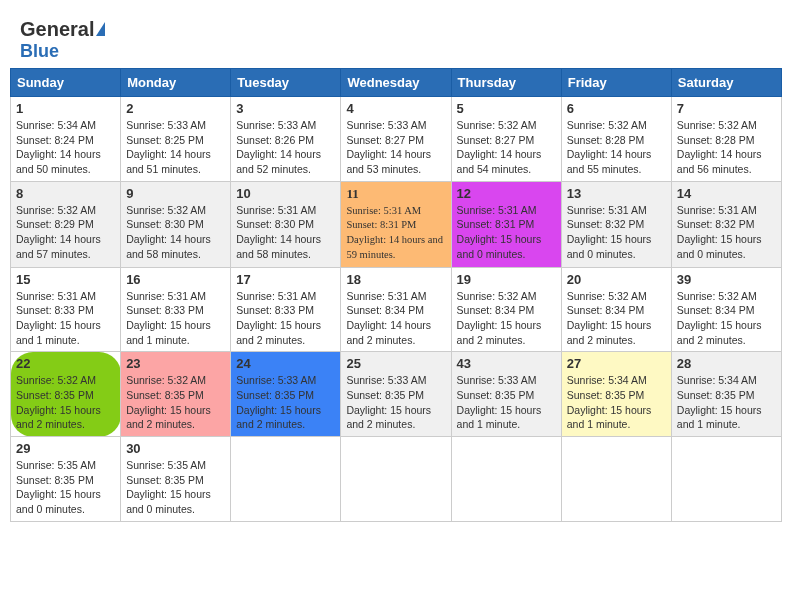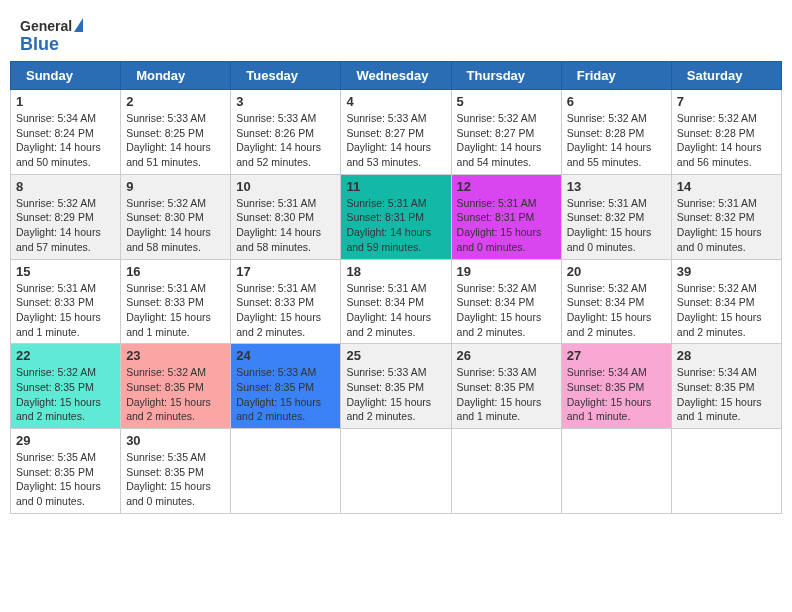--- a/index.html
+++ b/index.html
@@ -15,21 +15,21 @@
       align-items: flex-start;
       justify-content: space-between;
       padding: 8px 10px 6px 10px;
     }
     .logo {
       display: flex;
       align-items: center;
       gap: 2px;
     }
     .logo-text-general {
-      font-size: 14px;
+      font-size: 20px;
       font-weight: bold;
       color: #333;
     }
     .logo-text-blue {
       font-size: 18px;
       font-weight: bold;
       color: #2a6db5;
     }
     .logo-triangle {
       width: 0;
@@ -53,21 +53,21 @@
     }
     .calendar-table {
       width: 100%;
       border-collapse: collapse;
       font-size: 11px;
     }
     .calendar-table th {
       background-color: #2a6db5;
       color: #fff;
       text-align: left;
-      padding: 6px 15px;
+      padding: 6px 6px;
       font-size: 13px;
       font-weight: bold;
       border: 1px solid #1a5da5;
     }
     .calendar-table td {
       border: 1px solid #ccc;
       vertical-align: top;
       padding: 4px 5px;
       width: calc(100% / 7);
       min-height: 80px;
@@ -156,21 +156,21 @@
           <div class="day-info">Sunrise: 5:32 AM<br>Sunset: 8:29 PM<br>Daylight: 14 hours and 57 minutes.</div>
         </td>
         <td style="background: rgb(240, 240, 240);">
           <span class="day-number">9</span>
           <div class="day-info">Sunrise: 5:32 AM<br>Sunset: 8:30 PM<br>Daylight: 14 hours and 58 minutes.</div>
         </td>
         <td style="background: rgb(240, 240, 240);">
           <span class="day-number">10</span>
           <div class="day-info">Sunrise: 5:31 AM<br>Sunset: 8:30 PM<br>Daylight: 14 hours and 58 minutes.</div>
         </td>
-        <td style="background: #14b8a6;">
+        <td style="background: #fdba74; font-family: Liberation Serif, serif;">
           <span class="day-number">11</span>
           <div class="day-info">Sunrise: 5:31 AM<br>Sunset: 8:31 PM<br>Daylight: 14 hours and 59 minutes.</div>
         </td>
         <td style="background: #d946ef;">
           <span class="day-number">12</span>
           <div class="day-info">Sunrise: 5:31 AM<br>Sunset: 8:31 PM<br>Daylight: 15 hours and 0 minutes.</div>
         </td>
         <td style="background: rgb(240, 240, 240);">
           <span class="day-number">13</span>
           <div class="day-info">Sunrise: 5:31 AM<br>Sunset: 8:32 PM<br>Daylight: 15 hours and 0 minutes.</div>
@@ -204,41 +204,41 @@
         <td>
           <span class="day-number">20</span>
           <div class="day-info">Sunrise: 5:32 AM<br>Sunset: 8:34 PM<br>Daylight: 15 hours and 2 minutes.</div>
         </td>
         <td>
           <span class="day-number">39</span>
           <div class="day-info">Sunrise: 5:32 AM<br>Sunset: 8:34 PM<br>Daylight: 15 hours and 2 minutes.</div>
         </td>
       </tr>
       <tr style="background: rgb(240, 240, 240);">
-        <td style="background: #5eead4;">
+        <td style="background: #84cc16; border-radius: 22px;">
           <span class="day-number">22</span>
           <div class="day-info">Sunrise: 5:32 AM<br>Sunset: 8:35 PM<br>Daylight: 15 hours and 2 minutes.</div>
         </td>
         <td style="background: #fca5a5;">
           <span class="day-number">23</span>
           <div class="day-info">Sunrise: 5:32 AM<br>Sunset: 8:35 PM<br>Daylight: 15 hours and 2 minutes.</div>
         </td>
         <td style="background: #3b82f6;">
           <span class="day-number">24</span>
           <div class="day-info">Sunrise: 5:33 AM<br>Sunset: 8:35 PM<br>Daylight: 15 hours and 2 minutes.</div>
         </td>
         <td style="background: rgb(240, 240, 240);">
           <span class="day-number">25</span>
           <div class="day-info">Sunrise: 5:33 AM<br>Sunset: 8:35 PM<br>Daylight: 15 hours and 2 minutes.</div>
         </td>
         <td style="background: rgb(240, 240, 240);">
-          <span class="day-number">26</span>
+          <span class="day-number">43</span>
           <div class="day-info">Sunrise: 5:33 AM<br>Sunset: 8:35 PM<br>Daylight: 15 hours and 1 minute.</div>
         </td>
-        <td style="background: #f9a8d4;">
+        <td style="background: #fef9c3;">
           <span class="day-number">27</span>
           <div class="day-info">Sunrise: 5:34 AM<br>Sunset: 8:35 PM<br>Daylight: 15 hours and 1 minute.</div>
         </td>
         <td style="background: rgb(240, 240, 240);">
           <span class="day-number">28</span>
           <div class="day-info">Sunrise: 5:34 AM<br>Sunset: 8:35 PM<br>Daylight: 15 hours and 1 minute.</div>
         </td>
       </tr>
       <tr>
         <td>

